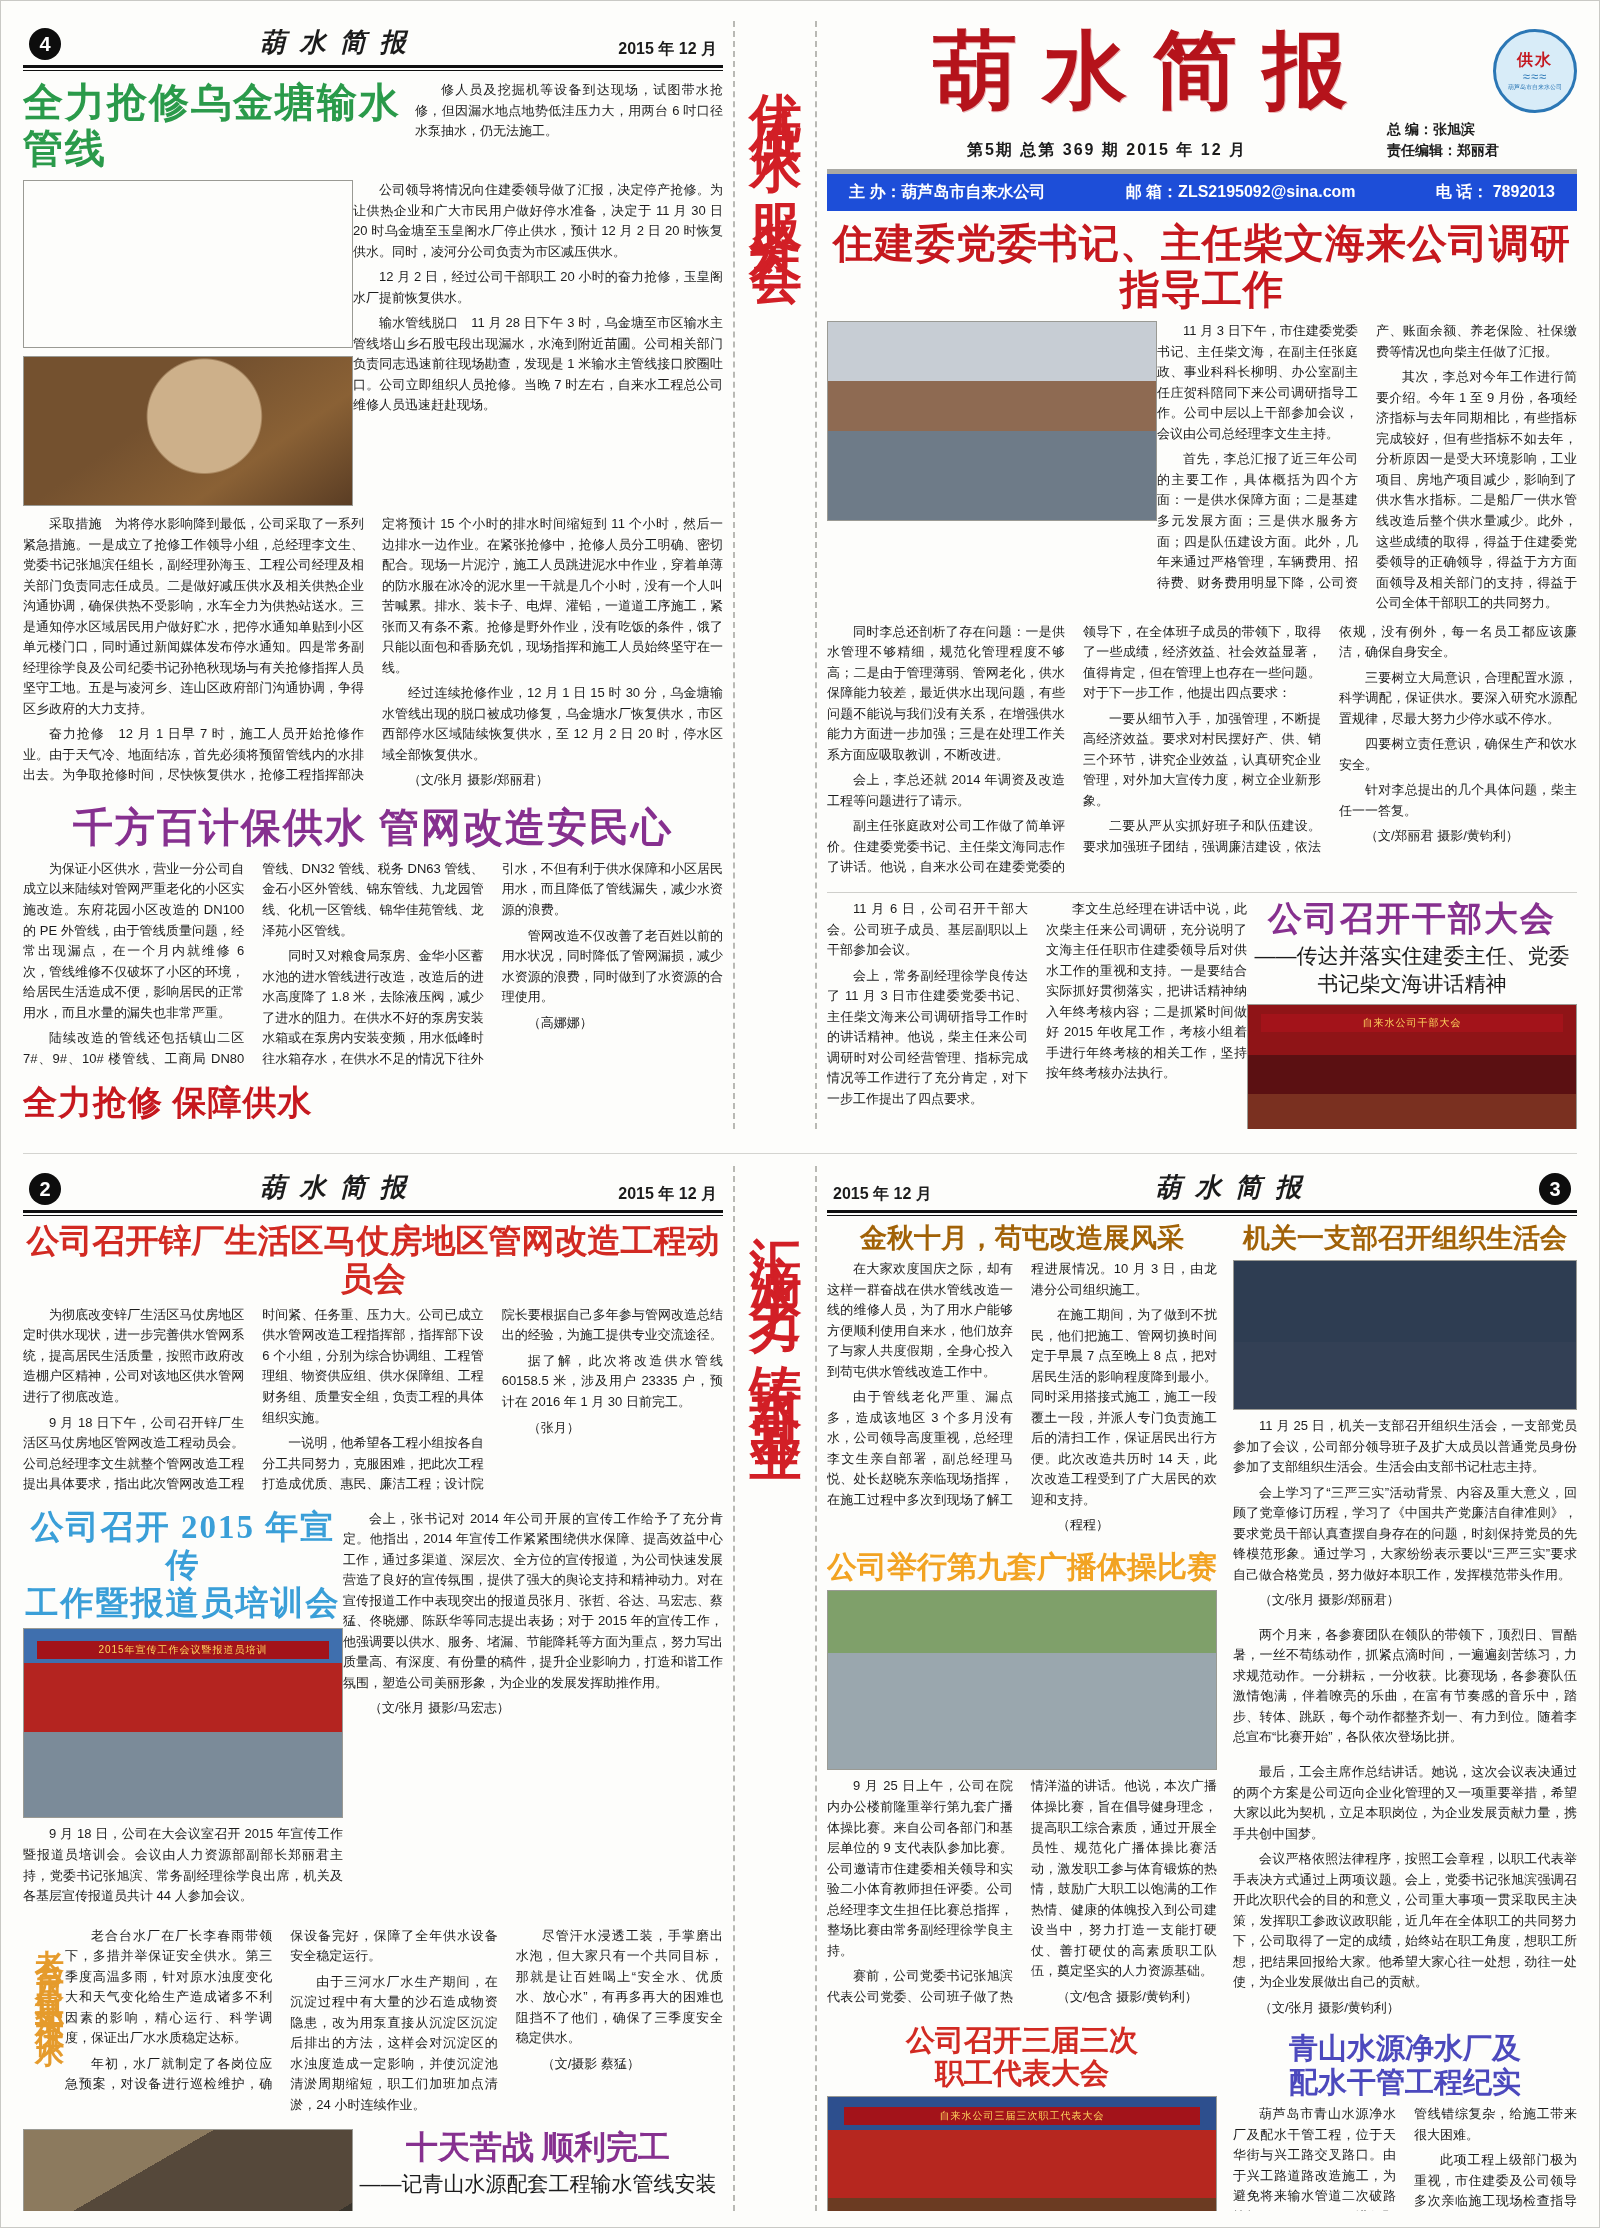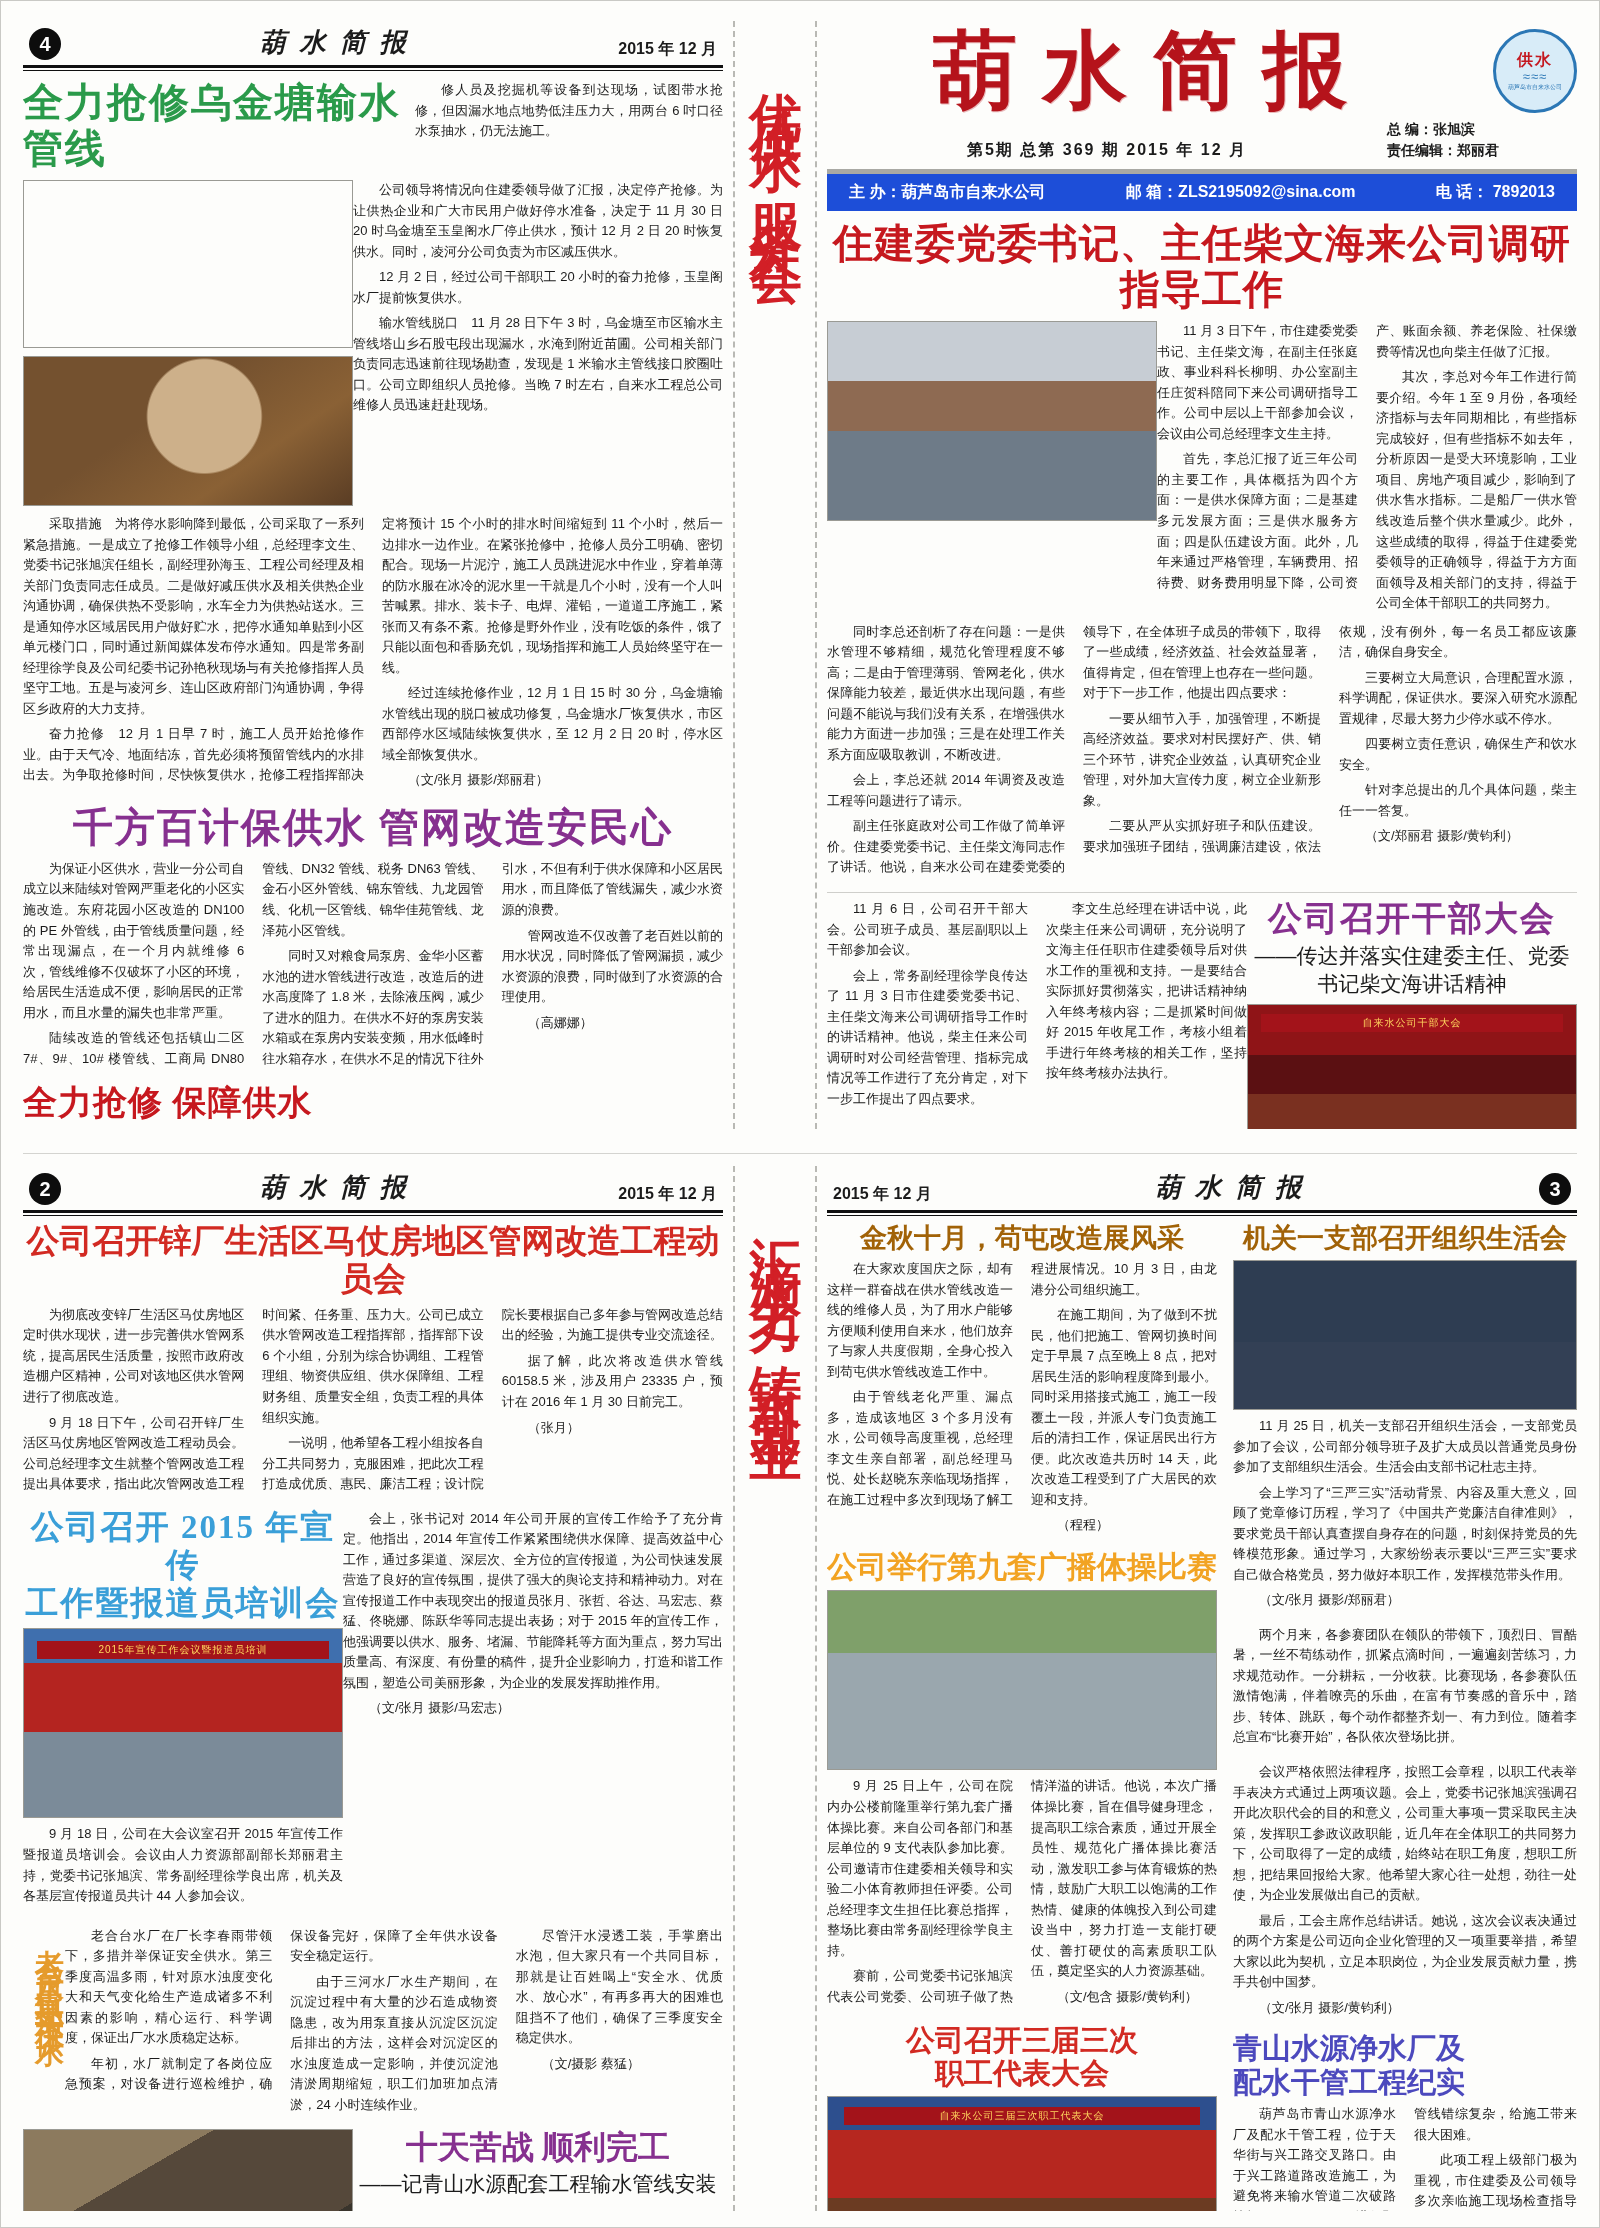--- a/index.html
+++ b/index.html
@@ -35,21 +35,21 @@
 
   
   h1,h2,h3 { font-family:"Liberation Serif","DejaVu Serif",serif; font-weight:bold; line-height:1.15; }
   .hl-green  { color:#2a9a4a; font-size:40px; letter-spacing:2px; }
   .hl-purple { color:#86308f; font-size:40px; text-align:center; letter-spacing:2px; }
   .hl-red-lg { color:#c6181e; font-size:40px; letter-spacing:1px; }
   .hl-red-md { color:#d22a22; font-size:33px; text-align:center; }
   .hl-blue   { color:#3a9fd8; font-size:33px; text-align:center; letter-spacing:2px; }
   .hl-orange { color:#f2a322; font-size:30px; }
   .hl-green-sm { color:#a16207; font-size:27px; text-align:center; }
-  .hl-bluepurple { color:#4c49bd; font-size:29px; text-align:left; }
+  .hl-bluepurple { color:#4c49bd; font-size:29px; text-align:center; }
   .hl-purple-sm { color:#86308f; font-size:32px; text-align:center; }
   .subtitle { font-size:21px; font-weight:normal; text-align:center; margin:4px 0 6px; }
 
   
   p.t { font-size:13px; line-height:1.58; text-align:justify; text-indent:2em; margin-bottom:5px; }
   .byline { text-align:right; text-indent:0; font-size:13px; } .c2 { columns:2; column-gap:18px; } .c3 { columns:3; column-gap:18px; }
   .row { display:flex; margin-bottom:8px; }
   section { margin-bottom:14px; }
 
   
@@ -344,22 +344,22 @@
             <p class="t">11 月 25 日，机关一支部召开组织生活会，一支部党员参加了会议，公司部分领导班子及扩大成员以普通党员身份参加了支部组织生活会。生活会由支部书记杜志主持。</p>
             <p class="t">会上学习了“三严三实”活动背景、内容及重大意义，回顾了党章修订历程，学习了《中国共产党廉洁自律准则》，要求党员干部认真查摆自身存在的问题，时刻保持党员的先锋模范形象。通过学习，大家纷纷表示要以“三严三实”要求自己做合格党员，努力做好本职工作，发挥模范带头作用。</p>
             <p class="t byline">（文/张月 摄影/郑丽君）</p>
           </section>
 
           <section>
             <p class="t">两个月来，各参赛团队在领队的带领下，顶烈日、冒酷暑，一丝不苟练动作，抓紧点滴时间，一遍遍刻苦练习，力求规范动作。一分耕耘，一分收获。比赛现场，各参赛队伍激情饱满，伴着嘹亮的乐曲，在富有节奏感的音乐中，踏步、转体、跳跃，每个动作都整齐划一、有力到位。随着李总宣布“比赛开始”，各队依次登场比拼。</p>
           </section>
 
           <section>
+            <p class="t">最后，工会主席作总结讲话。她说，这次会议表决通过的两个方案是公司迈向企业化管理的又一项重要举措，希望大家以此为契机，立足本职岗位，为企业发展贡献力量，携手共创中国梦。</p>
             <p class="t">会议严格依照法律程序，按照工会章程，以职工代表举手表决方式通过上两项议题。会上，党委书记张旭滨强调召开此次职代会的目的和意义，公司重大事项一贯采取民主决策，发挥职工参政议政职能，近几年在全体职工的共同努力下，公司取得了一定的成绩，始终站在职工角度，想职工所想，把结果回报给大家。他希望大家心往一处想，劲往一处使，为企业发展做出自己的贡献。</p>
-            <p class="t">最后，工会主席作总结讲话。她说，这次会议表决通过的两个方案是公司迈向企业化管理的又一项重要举措，希望大家以此为契机，立足本职岗位，为企业发展贡献力量，携手共创中国梦。</p>
             <p class="t byline">（文/张月 摄影/黄钧利）</p>
           </section>
 
           <section>
             <h2 class="hl-bluepurple" style="white-space:pre-line">青山水源净水厂及
 配水干管工程纪实</h2>
             <div class="c2" style="margin-top:5px">
               <p class="t">葫芦岛市青山水源净水厂及配水干管工程，位于天华街与兴工路交叉路口。由于兴工路道路改造施工，为避免将来输水管道二次破路挖掘，于 9 月 13 日进行预埋施工。</p>
               <p class="t">此段预埋 DN1200、DN800 球墨铸铁管线各两条，中心线长度 24 米。由于地下燃气、热力、通讯、电力、原自来水管线等多路管线错综复杂，给施工带来很大困难。</p>
               <p class="t">此项工程上级部门极为重视，市住建委及公司领导多次亲临施工现场检查指导工作。自来水工程总公司经理周小勇自工程开工之日起，一直盯在现场指挥，经过连续奋战，顺利完成了青山水源净水厂及配水干管预埋工程。</p>

